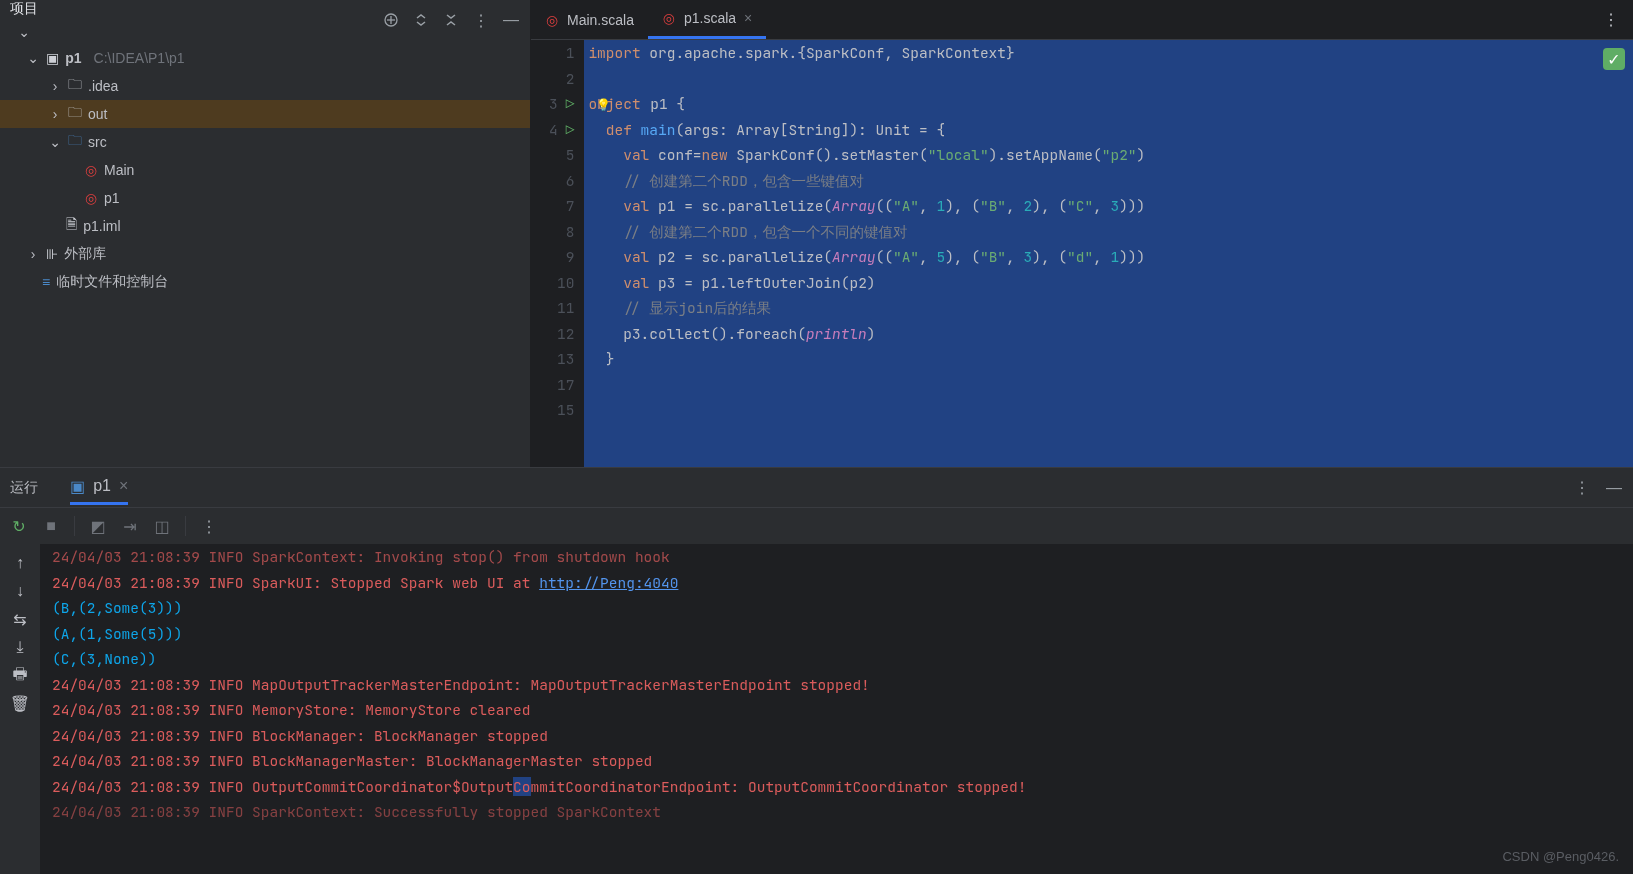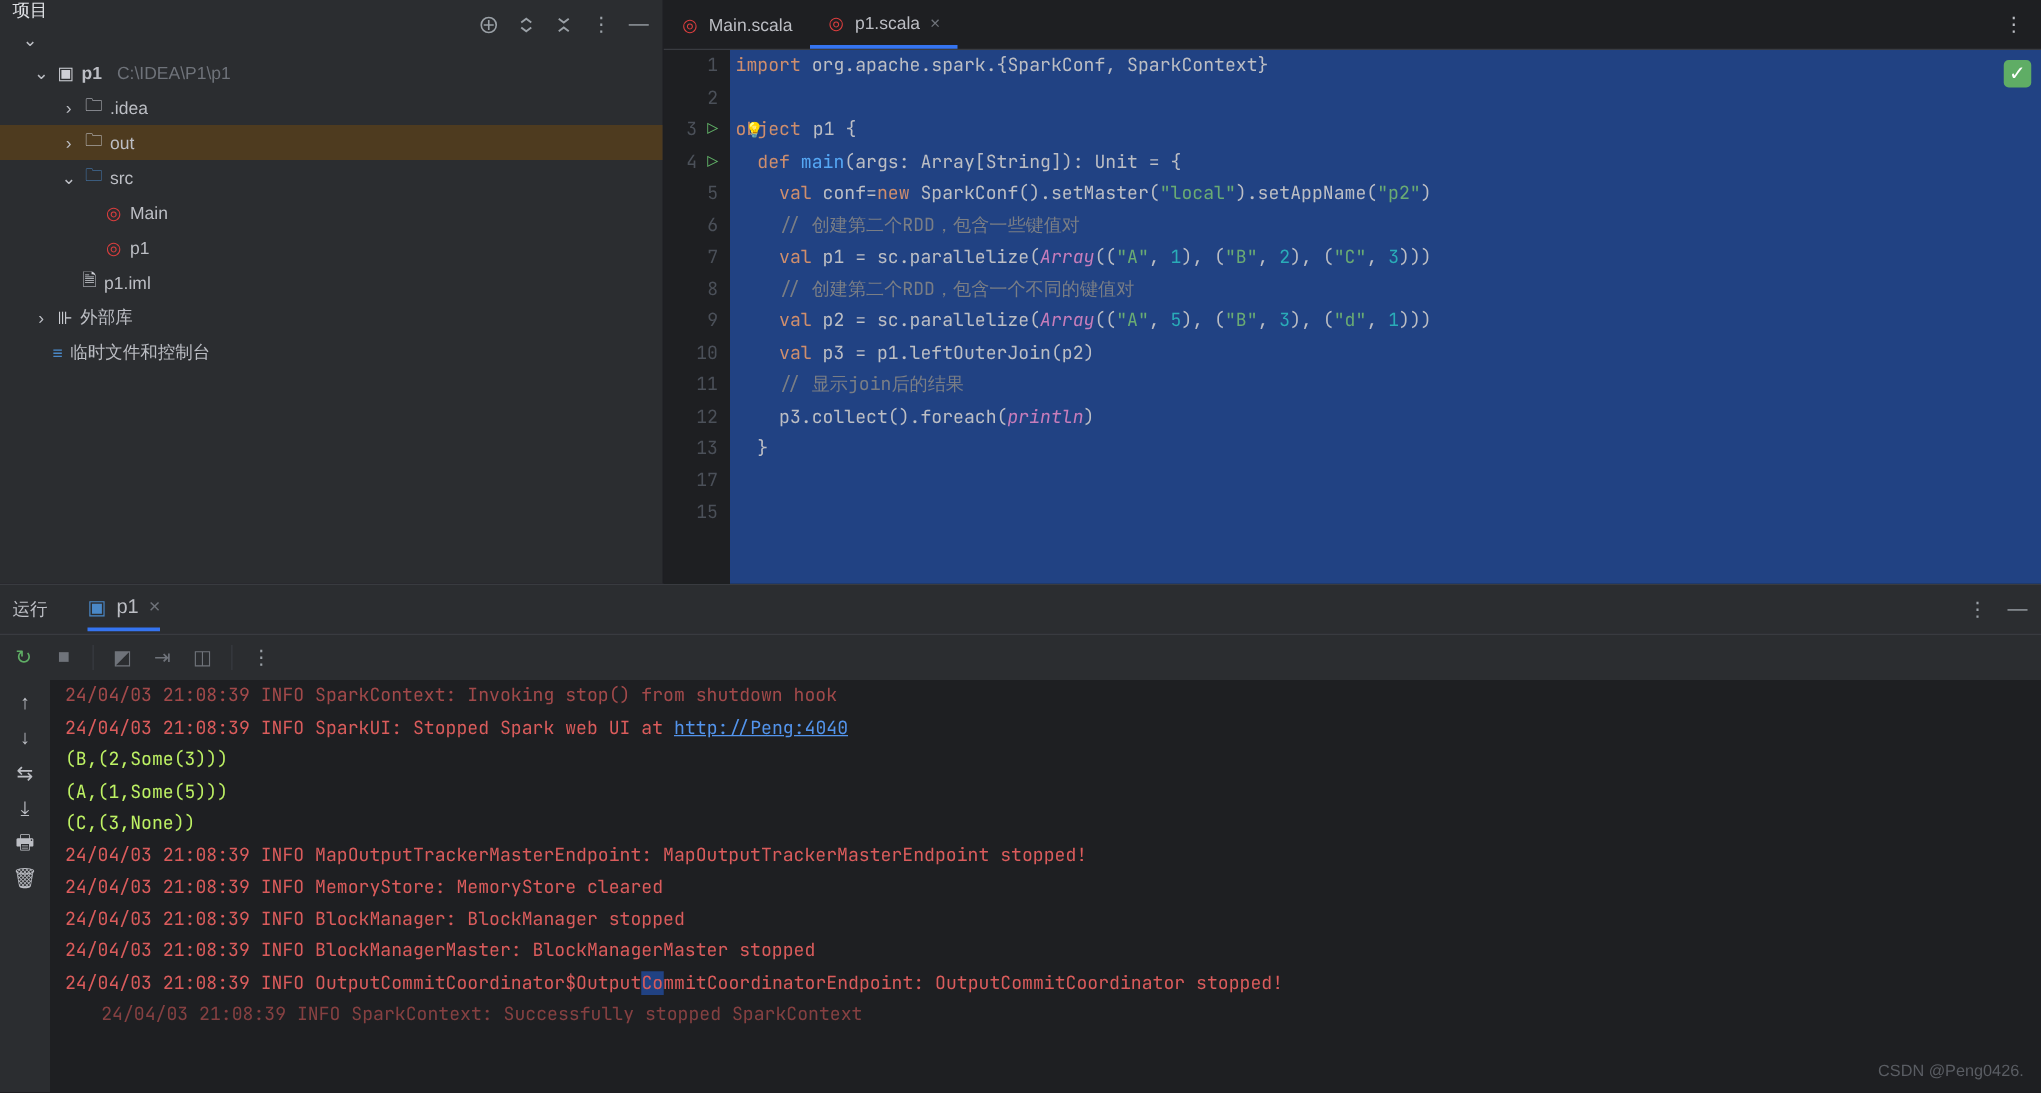--- a/index.html
+++ b/index.html
@@ -48,23 +48,23 @@
 .run-tab { display: flex; align-items: center; gap: 8px; padding: 6px 0; border-bottom: 3px solid #3574f0; }
 .run-tab-close { color: #6f737a; }
 .run-header-right { margin-left: auto; display: flex; gap: 14px; color: #6f737a; }
 .run-toolbar { height: 36px; display: flex; align-items: center; gap: 14px; padding: 0 10px; background: #2b2d30; }
 .run-toolbar .sep { width: 1px; height: 20px; background: #393b40; }
 .console-wrap { flex: 1; display: flex; overflow: hidden; position: relative; }
 .console-gutter { width: 40px; background: #2b2d30; display: flex; flex-direction: column; align-items: center; gap: 10px; padding-top: 10px; }
 .console-gutter .icon-btn { color: #bcbec4; }
 .console { flex: 1; font-family: "JetBrains Mono", Consolas, monospace; font-size: 14.5px; line-height: 25.5px; overflow: hidden; padding-left: 12px; }
 .log-info { color: #db5c5c; }
-.log-out { color: #bef264; }
+.log-out { color: #0ea5e9; }
 .log-link { color: #5394ec; text-decoration: underline; }
-.log-faded { color: #db5c5c; opacity: 0.55; margin-left: 29px; }
+.log-faded { color: #db5c5c; opacity: 0.55; }
 .hl-sel { background: #214283; }
 .watermark { position: absolute; bottom: 10px; right: 14px; color: #5a5d63; font-size: 13px; }
 </style>
 </head>
 <body>
 
 <div class="ide">
 
   <div class="left-panel">
     <div class="left-header">

